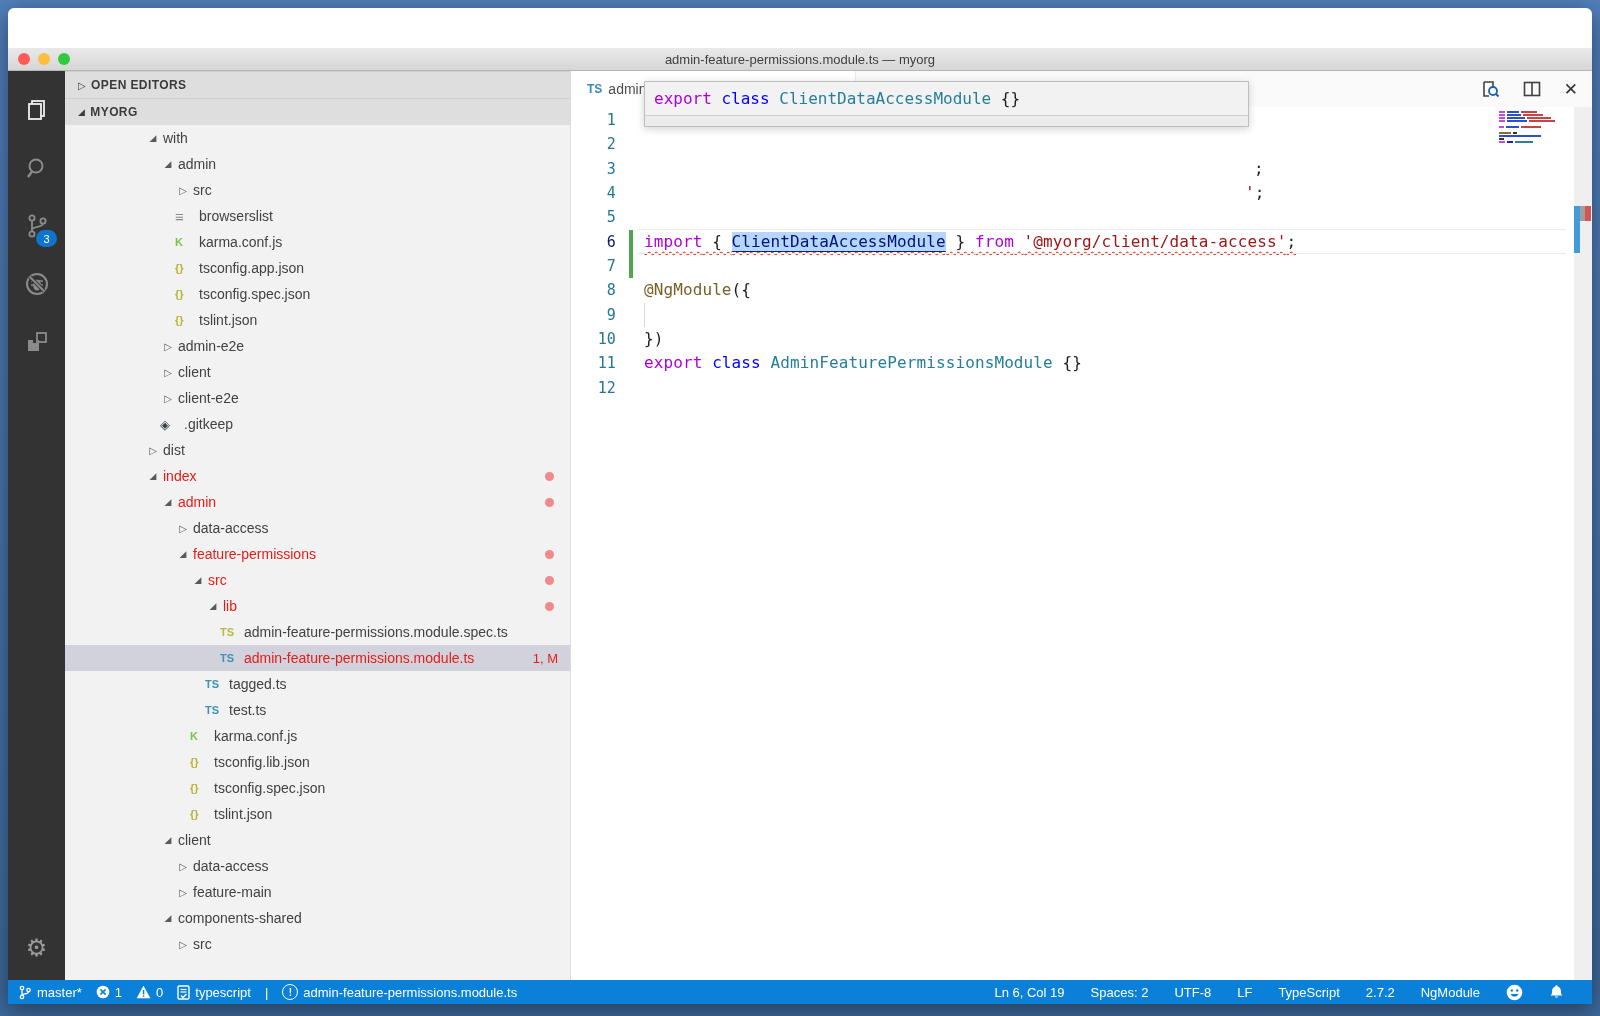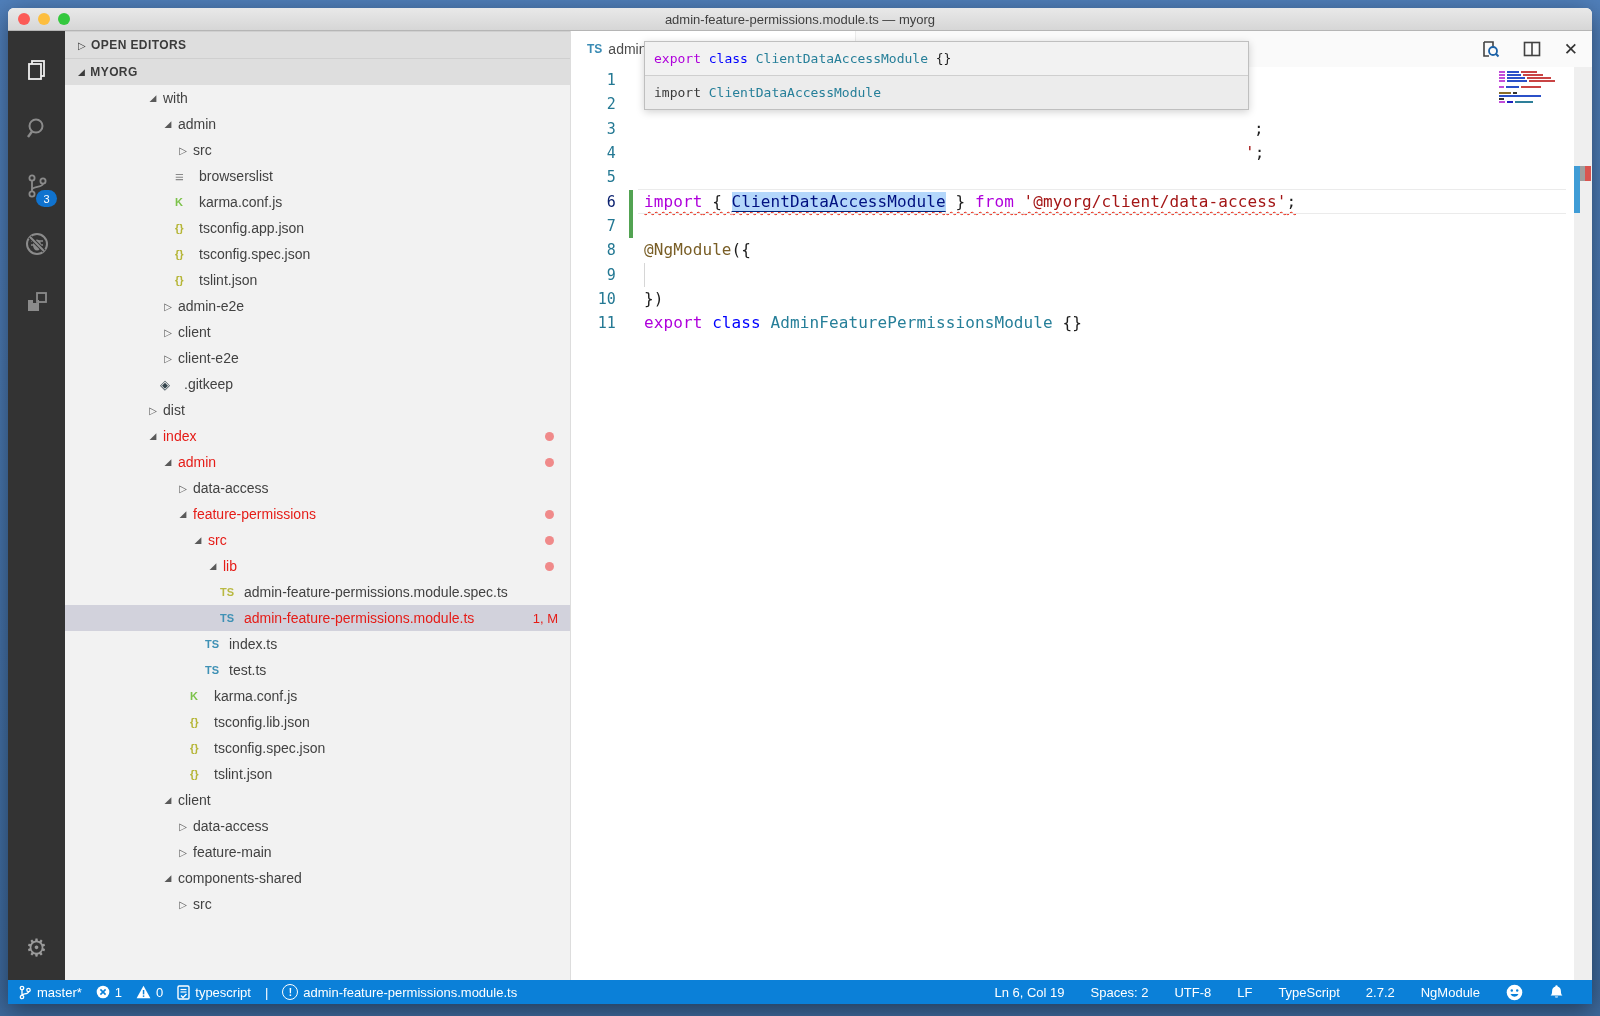--- a/index.html
+++ b/index.html
@@ -12,21 +12,21 @@
   #window{
     position:absolute;left:8px;top:8px;width:1584px;height:996px;
     border-radius:6px 6px 0 0;overflow:hidden;background:#fff;
     box-shadow:0 6px 24px rgba(0,0,0,.45);
     display:flex;flex-direction:column;
   }
   
   .titlebar{
     height:22px;flex:0 0 22px;background:linear-gradient(#e9e9e9,#d6d6d6);
     border-bottom:1px solid #b5b5b5;position:relative;
-    display:flex;align-items:center;justify-content:center;
+    display:flex;align-items:center;justify-content:center;margin-top:40px;
   }
   .traffic{position:absolute;left:10px;top:0;height:100%;display:flex;align-items:center;gap:8px;}
   .light{width:12px;height:12px;border-radius:50%;}
   .titlebar .title{font-size:13px;color:#3f3f3f;}
   
   .main{flex:1;display:flex;min-height:0;}
   
   .activitybar{width:57px;flex:0 0 57px;background:#333333;display:flex;flex-direction:column;align-items:center;padding-top:10px;}
   .act-item{width:57px;height:58px;display:flex;align-items:center;justify-content:center;position:relative;cursor:pointer;}
   .act-item svg{display:block;}
@@ -74,21 +74,21 @@
   .tk-p{color:#1e1e1e}.tk-plain{color:#3b3b3b}
   .squig{text-decoration:underline;text-decoration-style:wavy;text-decoration-color:#e51400;text-decoration-thickness:1px;text-underline-offset:4px;}
   .wordhl{background:#b4d7fb;text-decoration:underline;text-decoration-style:solid;text-decoration-color:#00237d;}
   .cl-border{position:absolute;left:67px;width:928px;height:0;border-top:1px solid #ebebeb;}
   .greenbar{position:absolute;left:58px;width:4px;background:#52a352;}
   .indent-guide{position:absolute;width:1px;background:#d6d6d6;}
   .tailfrag{position:absolute;height:24.33px;line-height:24.33px;white-space:pre;}
   
   .tooltip{position:absolute;left:73px;top:10px;width:603px;z-index:6;
     background:#f3f3f3;border:1px solid #bfbfbf;box-shadow:0 2px 8px rgba(0,0,0,.18);
-    font-family:"DejaVu Sans Mono","Liberation Mono",monospace;font-size:13px;}
+    font-family:"DejaVu Sans Mono","Liberation Mono",monospace;font-size:16px;}
   .tt-sec{padding:5px 9px;line-height:23px;white-space:pre;}
   .tt-sec+.tt-sec{border-top:1px solid #cfcfcf;}
   .tt-sec.s1{background:#f2f2f2;}
   .tt-sec.s2{background:#fbfbfb;}
   .tt-sec.s3{background:#ececec;}
   
   .minimap{position:absolute;left:928px;top:4px;width:70px;}
   .mm-row{height:2px;margin-bottom:1px;display:flex;gap:2px;}
   .mm-seg{height:2px;}
   .ruler{position:absolute;right:0;top:0;bottom:0;width:18px;background:#efefef;}
@@ -275,21 +275,21 @@
             <span class="spacer"></span>
           </div>
           <div class="row red selected" style="padding-left: 155px;">
             <span class="ficon" style="color: rgb(63, 145, 181);">TS</span>
             <span class="lbl">admin-feature-permissions.module.ts</span>
             <span class="spacer"></span>
             <span class="gitbadge">1, M</span>
           </div>
           <div class="row" style="padding-left: 140px;">
             <span class="ficon" style="color: rgb(63, 145, 181);">TS</span>
-            <span class="lbl">index.ts</span>
+            <span class="lbl">tagged.ts</span>
             <span class="spacer"></span>
           </div>
           <div class="row" style="padding-left: 140px;">
             <span class="ficon" style="color: rgb(63, 145, 181);">TS</span>
             <span class="lbl">test.ts</span>
             <span class="spacer"></span>
           </div>
           <div class="row" style="padding-left: 125px;">
             <span class="ficon" style="color: rgb(124, 194, 74);">K</span>
             <span class="lbl">karma.conf.js</span>
@@ -373,20 +373,21 @@
             <div class="code-row"><span class="ln">2</span><span class="lcode"></span></div>
             <div class="code-row"><span class="ln">3</span><span class="lcode"></span></div>
             <div class="code-row"><span class="ln">4</span><span class="lcode"></span></div>
             <div class="code-row"><span class="ln">5</span><span class="lcode"></span></div>
             <div class="code-row"><span class="ln active">6</span><span class="lcode"><span class="squig"><span class="tk-kw">import</span><span class="tk-p"> { </span><span class="tk-id wordhl">ClientDataAccessModule</span><span class="tk-p"> } </span><span class="tk-kw">from</span><span class="tk-p"> </span><span class="tk-str">'@myorg/client/data-access'</span><span class="tk-p">;</span></span></span></div>
             <div class="code-row"><span class="ln">7</span><span class="lcode"></span></div>
             <div class="code-row"><span class="ln">8</span><span class="lcode"><span class="tk-dec">@NgModule</span><span class="tk-p">({</span></span></div>
             <div class="code-row"><span class="ln">9</span></div>
             <div class="code-row"><span class="ln">10</span><span class="lcode"><span class="tk-p">})</span></span></div>
             <div class="code-row"><span class="ln">11</span><span class="lcode"><span class="tk-kw">export</span><span class="tk-p"> </span><span class="tk-kw2">class</span><span class="tk-p"> </span><span class="tk-type">AdminFeaturePermissionsModule</span><span class="tk-p"> {}</span></span></div>
+            <div class="code-row"><span class="ln">12</span><span class="lcode"></span></div>
           </div>
         <div class="minimap" id="minimap">
             <div class="mm-row">
               <div class="mm-seg" style="width: 6px; background: rgb(194, 76, 217);"></div>
               <div class="mm-seg" style="width: 12px; background: rgb(43, 80, 200);"></div>
               <div class="mm-seg" style="width: 16px; background: rgb(201, 68, 68);"></div>
             </div>
             <div class="mm-row">
               <div class="mm-seg" style="width: 6px; background: rgb(194, 76, 217);"></div>
               <div class="mm-seg" style="width: 14px; background: rgb(43, 80, 200);"></div>
@@ -429,21 +430,21 @@
             <div class="ruler-mark" style="left: 0px; top: 99px; width: 6px; height: 47px; background: rgb(63, 156, 214);"></div>
             <div class="ruler-mark" style="left: 6px; top: 99px; width: 5px; height: 15px; background: rgb(158, 158, 158);"></div>
             <div class="ruler-mark" style="left: 11px; top: 99px; width: 6px; height: 15px; background: rgb(217, 84, 79);"></div>
           </div>
       <span class="tailfrag" style="left: 683px; top: 49.66px;"><span class="tk-p">;</span></span>
           <span class="tailfrag" style="left: 674px; top: 73.99px;"><span class="tk-str">'</span><span class="tk-p">;</span></span>
         </div>
 
       <div class="tooltip" id="tooltip">
           <div class="tt-sec s1"><div><span class="tk-kw">export</span><span class="tk-p"> </span><span class="tk-kw2">class</span><span class="tk-p"> </span><span class="tk-type">ClientDataAccessModule</span><span class="tk-p"> {}</span></div></div>
-          <div class="tt-sec s3"><div><span class="tk-plain">import</span><span class="tk-p"> </span><span class="tk-type">ClientDataAccessModule</span></div></div>
+          <div class="tt-sec s3"></div>
         </div>
     </div>
   </div>
 
   <div class="statusbar">
     <div class="sb-left" id="sb-left">
         <div class="sb-item">
           <span class="sb-ico">
             <svg width="14" height="15" viewBox="0 0 14 15">
               <circle cx="4" cy="3" r="1.7" fill="none" stroke="#fff" stroke-width="1.3"></circle>

